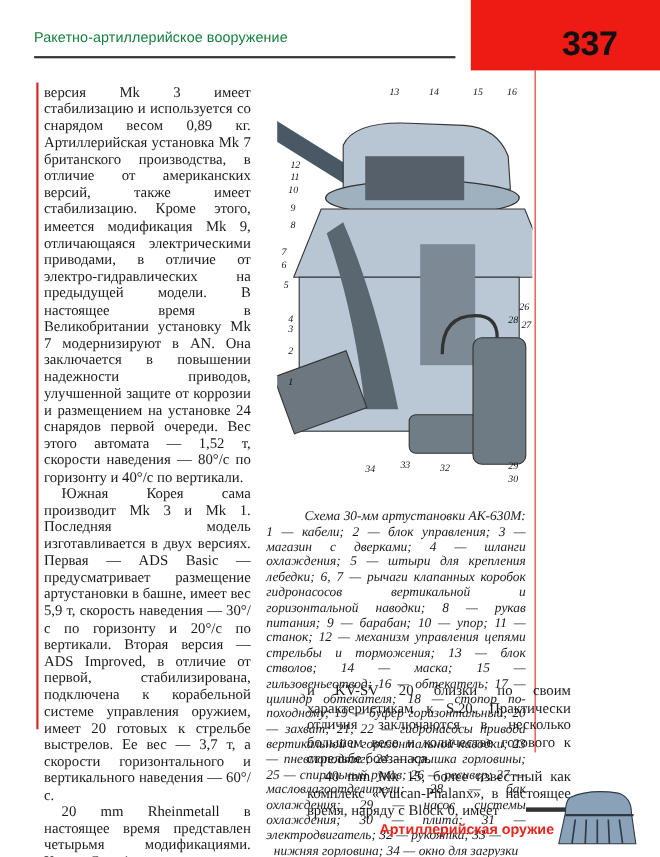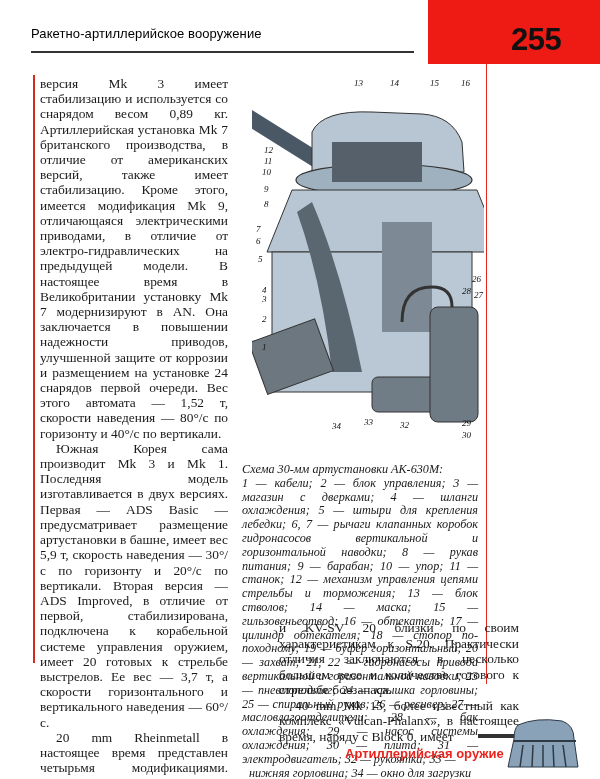--- a/index.html
+++ b/index.html
@@ -1,49 +1,49 @@
 <!DOCTYPE html>
 <html><head>
 <meta charset="utf-8">
 <style>
   html, body { margin:0; padding:0; }
   body { width:600px; height:779px; background:#fff; position:relative; overflow:hidden;
          font-family:"Liberation Serif", serif; color:#1a1a1a; }
   .hdr-title { position:absolute; left:31px; top:26px; font-family:"Liberation Sans", sans-serif;
-               font-size:13px; color:#000000; letter-spacing:0.1px; }
+               font-size:13px; color:#15803d; letter-spacing:0.1px; }
   .hdr-rule { position:absolute; left:31px; top:51px; width:383px; height:1.5px; background:#333; }
   .page-box { position:absolute; left:428px; top:0; width:172px; height:64px; background:#ee1b14; }
   .page-num { position:absolute; left:511px; top:22px; font-family:"Liberation Sans", sans-serif;
               font-weight:bold; font-size:31px; color:#111; letter-spacing:-0.5px; }
   .red-line-right { position:absolute; left:486px; top:64px; width:1px; height:620px; background:#e8241c; }
   .red-line-left { position:absolute; left:33px; top:75px; width:2px; height:588px; background:#d42a20; }
   .col-left { position:absolute; left:40px; top:76px; width:188px; font-size:13.4px; line-height:15.2px;
               text-align:justify; }
   .col-left p { margin:0; }
   .col-left p.ind { text-indent:16px; }
   .figure { position:absolute; left:252px; top:72px; width:232px; height:378px; }
   .caption { position:absolute; left:242px; top:463px; width:236px; font-style:italic; font-size:12.2px;
              line-height:13.8px; text-align:justify; }
-  .caption .ctitle { text-align:left; display:block; }
+  .caption .ctitle { text-align:right; display:block; }
   .caption .clast { text-align:center; display:block; }
   .col-right { position:absolute; left:242px; top:620px; width:240px; font-size:13.4px; line-height:15.5px;
                text-align:justify;margin-left:37px; }
   .col-right p { margin:0; }
   .col-right p.ind { text-indent:16px; }
   .footer-label { position:absolute; left:345px; top:746px; font-family:"Liberation Sans", sans-serif;
                   font-weight:bold; font-size:13px; color:#e8241c; }
   .footer-turret { position:absolute; left:478px; top:717px; width:120px; height:62px; }
 </style>
 </head>
 <body>
 
 <div class="hdr-title">Ракетно-артиллерийское вооружение</div>
 <div class="hdr-rule"></div>
 <div class="page-box"></div>
-<div class="page-num">255</div>
+<div class="page-num">337</div>
 <div class="red-line-right"></div>
 <div class="red-line-left"></div>
 
 <div class="col-left">
   <p>версия Mk 3 имеет стабилизацию и используется со снарядом весом 0,89 кг. Артиллерийская установка Mk 7 британского производства, в отличие от американских версий, также имеет стабилизацию. Кроме этого, имеется модификация Mk 9, отличающаяся электрическими приводами, в отличие от электро-гидравлических на предыдущей модели. В настоящее время в Великобритании установку Mk 7 модернизируют в AN. Она заключается в повышении надежности приводов, улучшенной защите от коррозии и размещением на установке 24 снарядов первой очереди. Вес этого автомата — 1,52 т, скорости наведения — 80°/с по горизонту и 40°/с по вертикали.</p>
   <p class="ind">Южная Корея сама производит Mk 3 и Mk 1. Последняя модель изготавливается в двух версиях. Первая — ADS Basic — предусматривает размещение артустановки в башне, имеет вес 5,9 т, скорость наведения — 30°/с по горизонту и 20°/с по вертикали. Вторая версия — ADS Improved, в отличие от первой, стабилизирована, подключена к корабельной системе управления оружием, имеет 20 готовых к стрельбе выстрелов. Ее вес — 3,7 т, а скорости горизонтального и вертикального наведения — 60°/с.</p>
   <p class="ind">20 mm Rheinmetall в настоящее время представлен четырьмя модификациями. Кроме Casspir, имеющего длину ствола 83,6 калибров, V₀ = 720 м/с и скорострельность 750 выстрелов в минуту, Wegmann</p>
 </div>
 
 <div class="figure">

